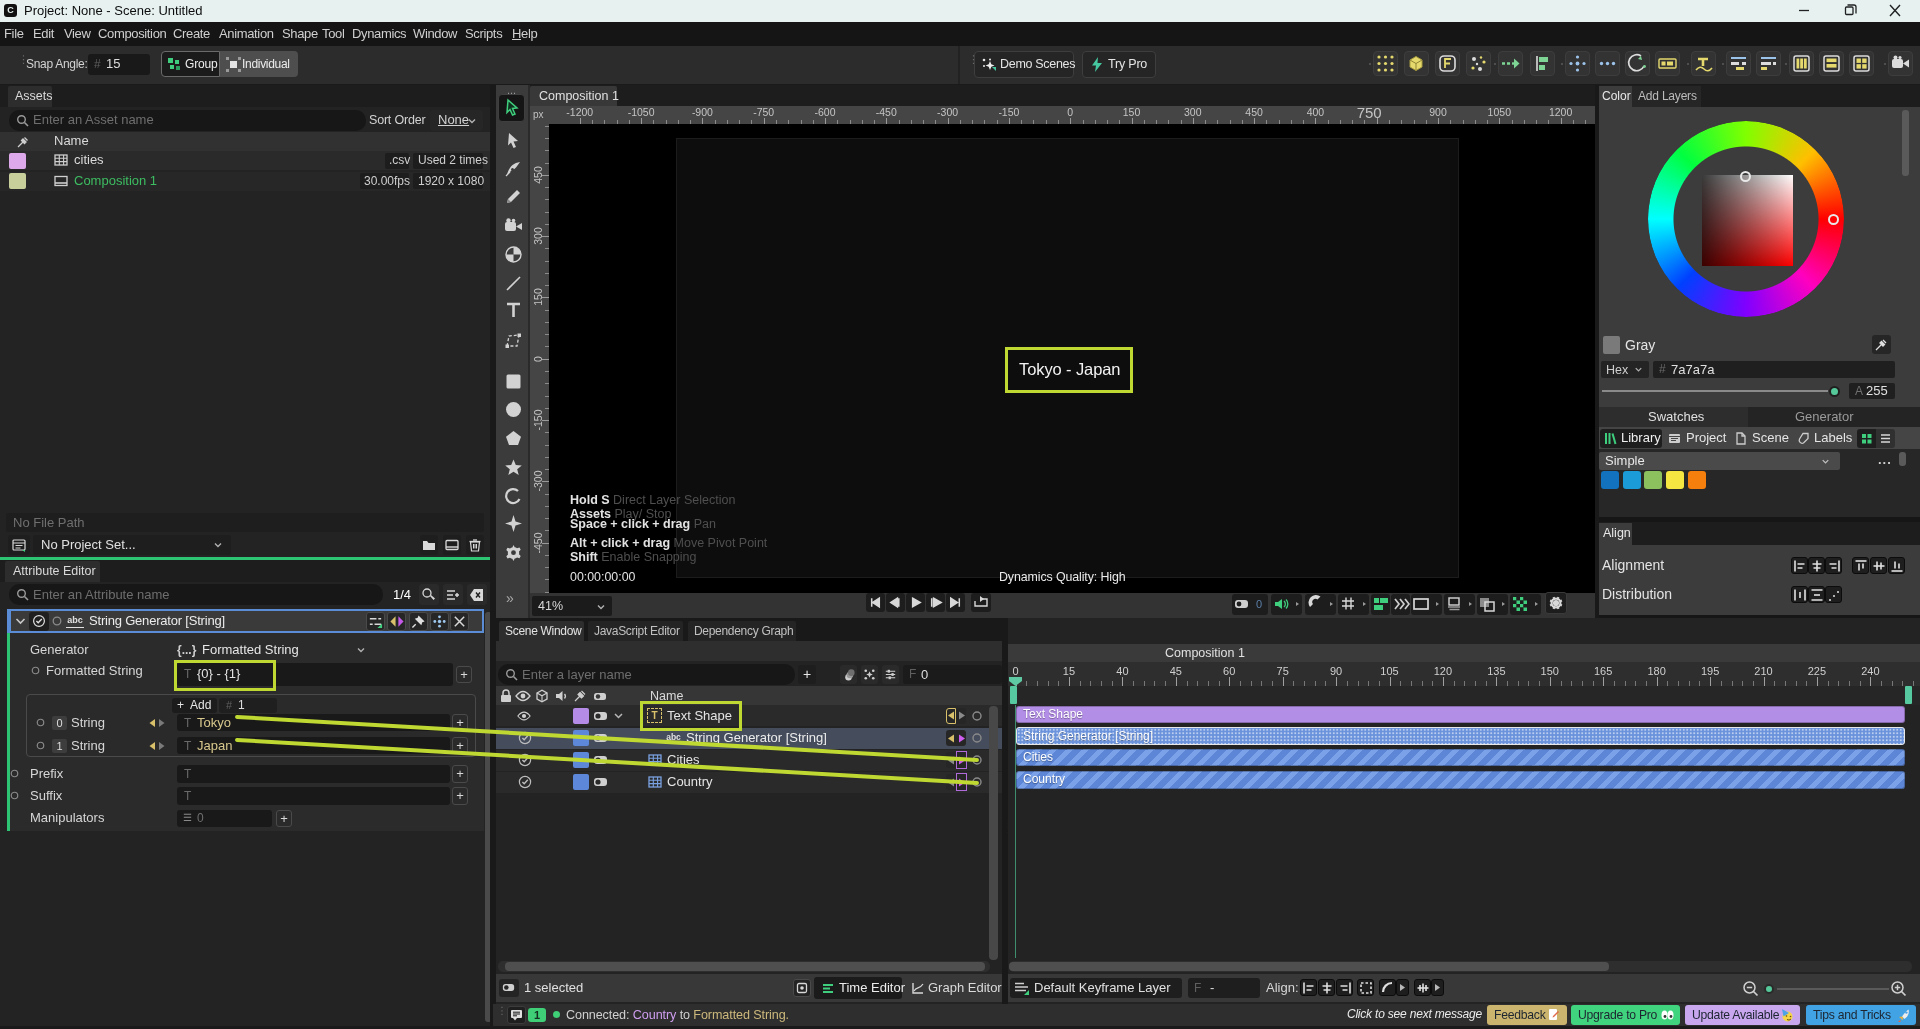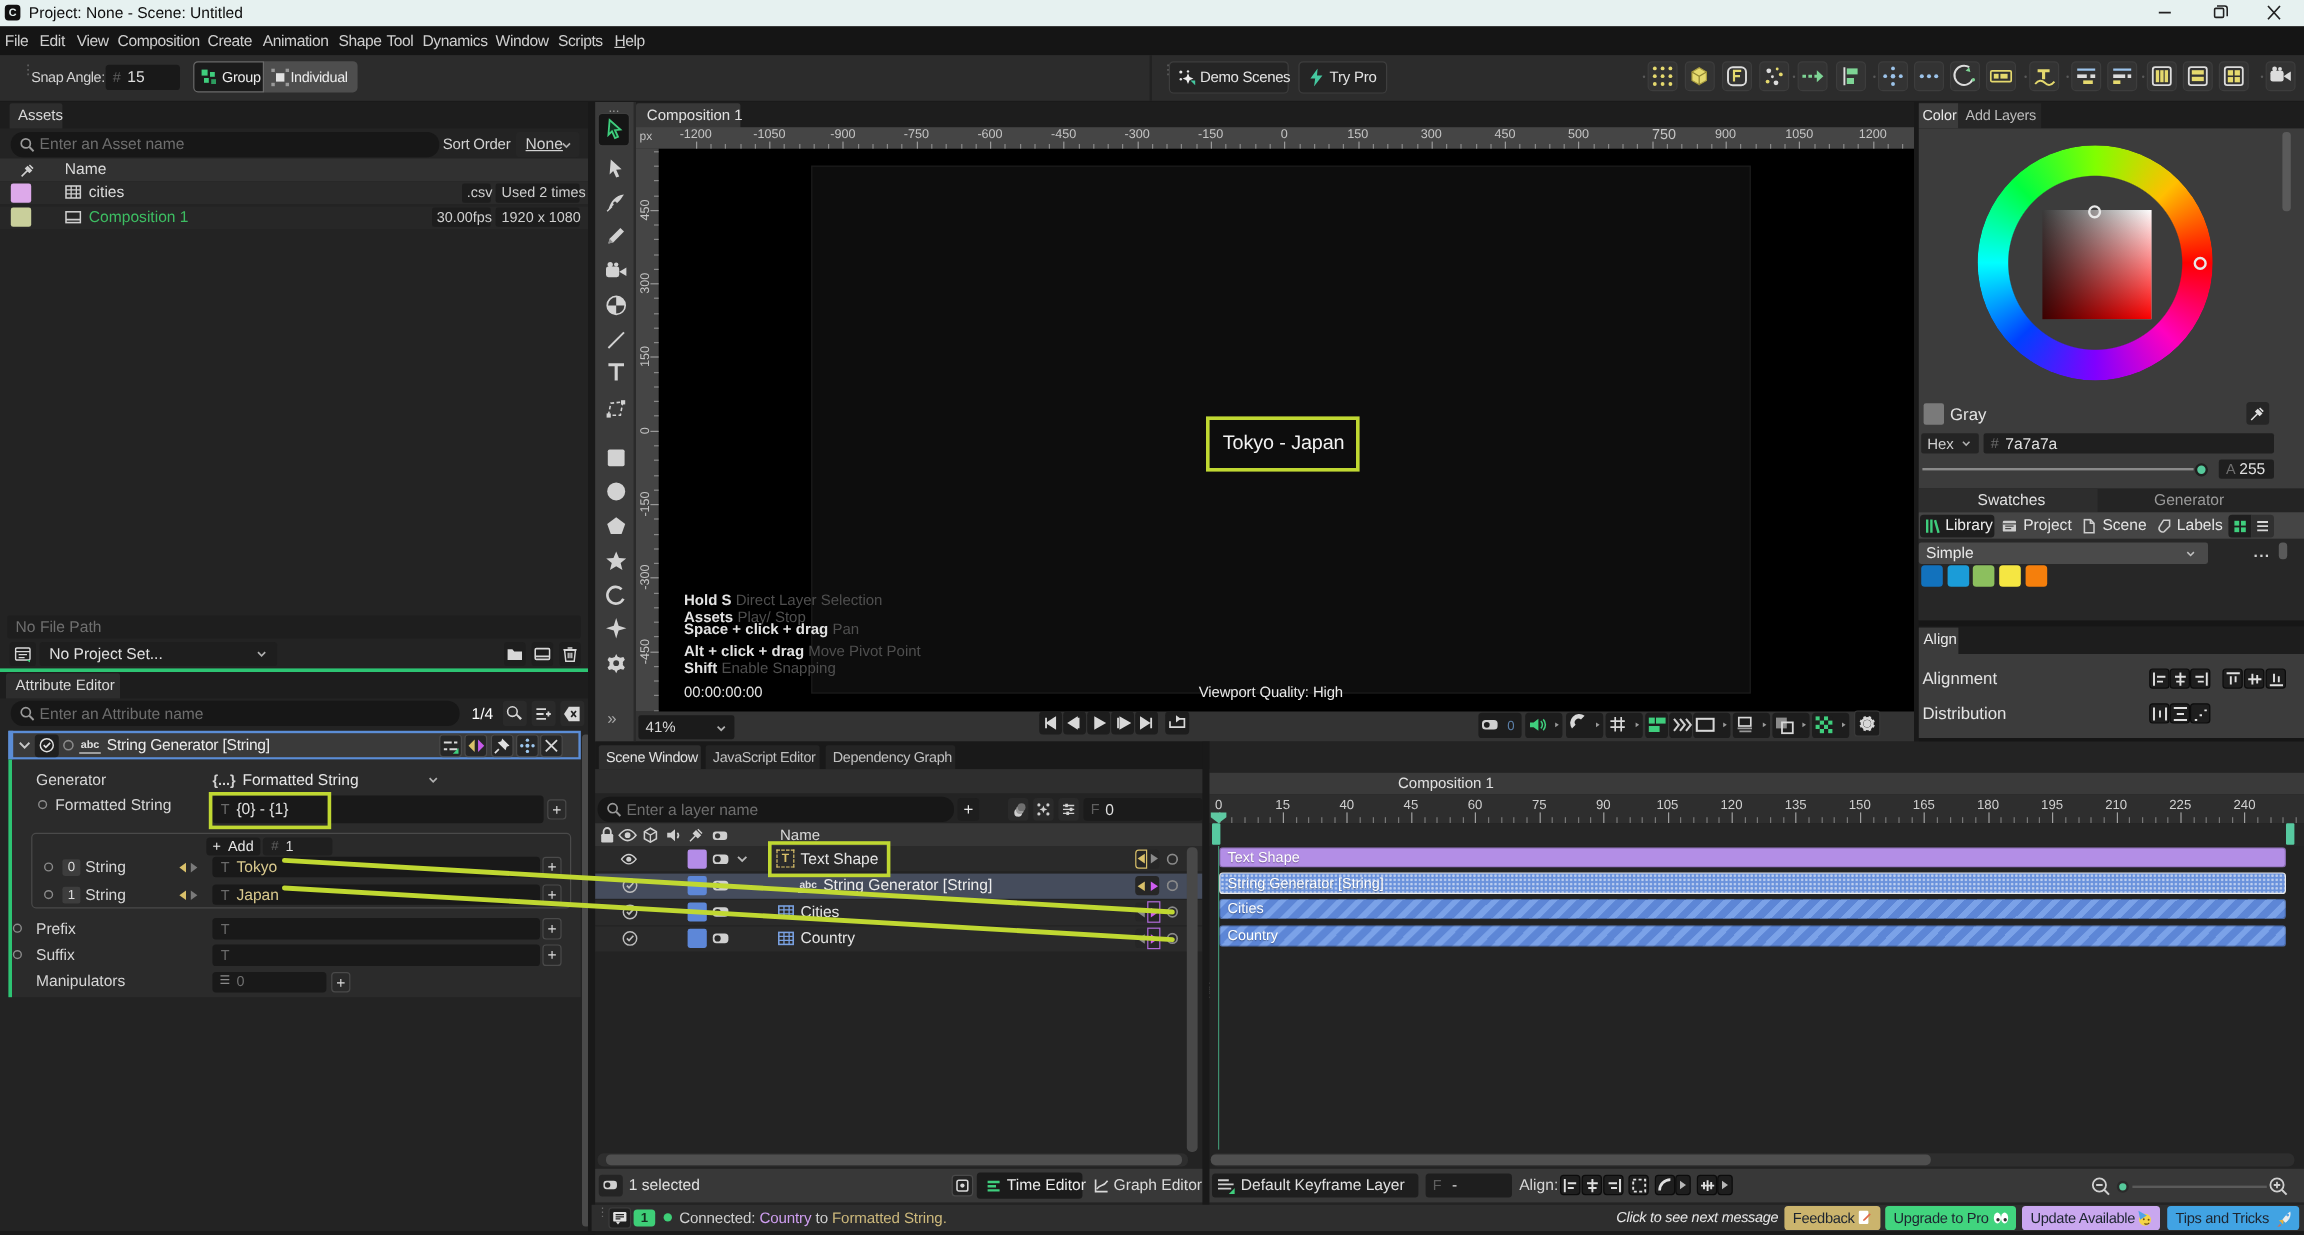--- a/index.html
+++ b/index.html
@@ -542,27 +542,27 @@
     <div style="position:absolute;left:675.1px;top:14px;width:1px;height:4px;background:#8a8a8a;"></div>
     <div style="position:absolute;left:687.3px;top:14px;width:1px;height:4px;background:#8a8a8a;"></div>
     <div style="position:absolute;left:699.6px;top:14px;width:1px;height:4px;background:#8a8a8a;"></div>
     <div style="position:absolute;left:711.8px;top:14px;width:1px;height:4px;background:#8a8a8a;"></div>
     <div style="position:absolute;left:704.1px;top:0.5px;width:40px;text-align:center;font-size:10.5px;line-height:11px;color:#c4c4c4;">450</div>
     <div style="position:absolute;left:724.1px;top:12px;width:1px;height:6px;background:#999;"></div>
     <div style="position:absolute;left:736.4px;top:14px;width:1px;height:4px;background:#8a8a8a;"></div>
     <div style="position:absolute;left:748.6px;top:14px;width:1px;height:4px;background:#8a8a8a;"></div>
     <div style="position:absolute;left:760.9px;top:14px;width:1px;height:4px;background:#8a8a8a;"></div>
     <div style="position:absolute;left:773.1px;top:14px;width:1px;height:4px;background:#8a8a8a;"></div>
-    <div style="position:absolute;left:765.4px;top:0.5px;width:40px;text-align:center;font-size:10.5px;line-height:11px;color:#c4c4c4;">500</div>
+    <div style="position:absolute;left:765.4px;top:0.5px;width:40px;text-align:center;font-size:10.5px;line-height:11px;color:#c4c4c4;">400</div>
     <div style="position:absolute;left:785.4px;top:12px;width:1px;height:6px;background:#999;"></div>
     <div style="position:absolute;left:797.7px;top:14px;width:1px;height:4px;background:#8a8a8a;"></div>
     <div style="position:absolute;left:809.9px;top:14px;width:1px;height:4px;background:#8a8a8a;"></div>
     <div style="position:absolute;left:822.2px;top:14px;width:1px;height:4px;background:#8a8a8a;"></div>
     <div style="position:absolute;left:834.4px;top:14px;width:1px;height:4px;background:#8a8a8a;"></div>
-    <div style="position:absolute;left:826.7px;top:0.5px;width:40px;text-align:right;font-size:12px;line-height:11px;color:#c4c4c4;">750</div>
+    <div style="position:absolute;left:826.7px;top:0.5px;width:40px;text-align:left;font-size:15px;line-height:11px;color:#c4c4c4;">750</div>
     <div style="position:absolute;left:846.7px;top:12px;width:1px;height:6px;background:#999;"></div>
     <div style="position:absolute;left:859.0px;top:14px;width:1px;height:4px;background:#8a8a8a;"></div>
     <div style="position:absolute;left:871.2px;top:14px;width:1px;height:4px;background:#8a8a8a;"></div>
     <div style="position:absolute;left:883.5px;top:14px;width:1px;height:4px;background:#8a8a8a;"></div>
     <div style="position:absolute;left:895.7px;top:14px;width:1px;height:4px;background:#8a8a8a;"></div>
     <div style="position:absolute;left:888.0px;top:0.5px;width:40px;text-align:center;font-size:10.5px;line-height:11px;color:#c4c4c4;">900</div>
     <div style="position:absolute;left:908.0px;top:12px;width:1px;height:6px;background:#999;"></div>
     <div style="position:absolute;left:920.3px;top:14px;width:1px;height:4px;background:#8a8a8a;"></div>
     <div style="position:absolute;left:932.5px;top:14px;width:1px;height:4px;background:#8a8a8a;"></div>
     <div style="position:absolute;left:944.8px;top:14px;width:1px;height:4px;background:#8a8a8a;"></div>
@@ -639,21 +639,21 @@
     <div style="position:absolute;left:15px;top:26.3px;width:4px;height:1px;background:#8a8a8a;"></div>
     <div style="position:absolute;left:15px;top:14.0px;width:4px;height:1px;background:#8a8a8a;"></div>
     <div style="position:absolute;left:15px;top:1.8px;width:4px;height:1px;background:#8a8a8a;"></div>
   </div>
 <div style="position:absolute;left:570px;top:492.3px;height:16px;font-size:12.5px;color:#4f4f4f;line-height:16px;white-space:nowrap;"><b style="color:#e2e2e2">Hold S</b> <span style="color:#4f4f4f">Direct Layer Selection</span></div>
 <div style="position:absolute;left:570px;top:506.4px;height:16px;font-size:12.5px;color:#4f4f4f;line-height:16px;white-space:nowrap;"><b style="color:#e2e2e2">Assets</b> <span style="color:#4f4f4f">Play/ Stop</span></div>
 <div style="position:absolute;left:570px;top:516px;height:16px;font-size:12.5px;color:#4f4f4f;line-height:16px;white-space:nowrap;"><b style="color:#e2e2e2">Space + click + drag</b> <span style="color:#4f4f4f">Pan</span></div>
 <div style="position:absolute;left:570px;top:534.6px;height:16px;font-size:12.5px;color:#4f4f4f;line-height:16px;white-space:nowrap;"><b style="color:#e2e2e2">Alt + click + drag</b> <span style="color:#4f4f4f">Move Pivot Point</span></div>
 <div style="position:absolute;left:570px;top:548.7px;height:16px;font-size:12.5px;color:#4f4f4f;line-height:16px;white-space:nowrap;"><b style="color:#e2e2e2">Shift</b> <span style="color:#4f4f4f">Enable Snapping</span></div>
 <div style="position:absolute;left:570px;top:569.0px;height:16px;font-size:12.4px;color:#e2e2e2;line-height:16px;white-space:nowrap;">00:00:00:00</div>
-<div style="position:absolute;left:999px;top:569.0px;height:16px;font-size:12.4px;color:#eaeaea;line-height:16px;white-space:nowrap;letter-spacing:-0.1px;">Viewport Quality: High</div>
+<div style="position:absolute;left:999px;top:569.0px;height:16px;font-size:12.4px;color:#eaeaea;line-height:16px;white-space:nowrap;letter-spacing:-0.1px;">Dynamics Quality: High</div>
 <div style="position:absolute;left:530px;top:593px;width:1065px;height:25px;background:#333333;"></div>
 <div style="position:absolute;left:532px;top:596px;width:80px;height:20px;background:#1b1b1b;border-radius:2px;"></div>
 <div style="position:absolute;left:538px;top:598.0px;height:16px;font-size:12.5px;color:#d8d8d8;line-height:16px;white-space:nowrap;">41%</div>
 <svg style="position:absolute;left:595px;top:601px;width:12px;height:12px;" viewBox="0 0 12 12">
     <path d="M3 4.5 l3 3 3-3" stroke="#b0b0b0" stroke-width="1.4" fill="none"></path>
   </svg>
 <div style="position:absolute;left:866px;top:592.5px;width:19px;height:19px;background:#1d1d1d;border-radius:3px;"></div>
 <svg style="position:absolute;left:866px;top:592.5px;width:19px;height:19px;" viewBox="0 0 20 19">
     <g fill="#d8d8d8" stroke="#d8d8d8" stroke-width="1.6">
       <path d="M6 5 v9 M14 5 l-7 4.5 7 4.5 Z"></path>

